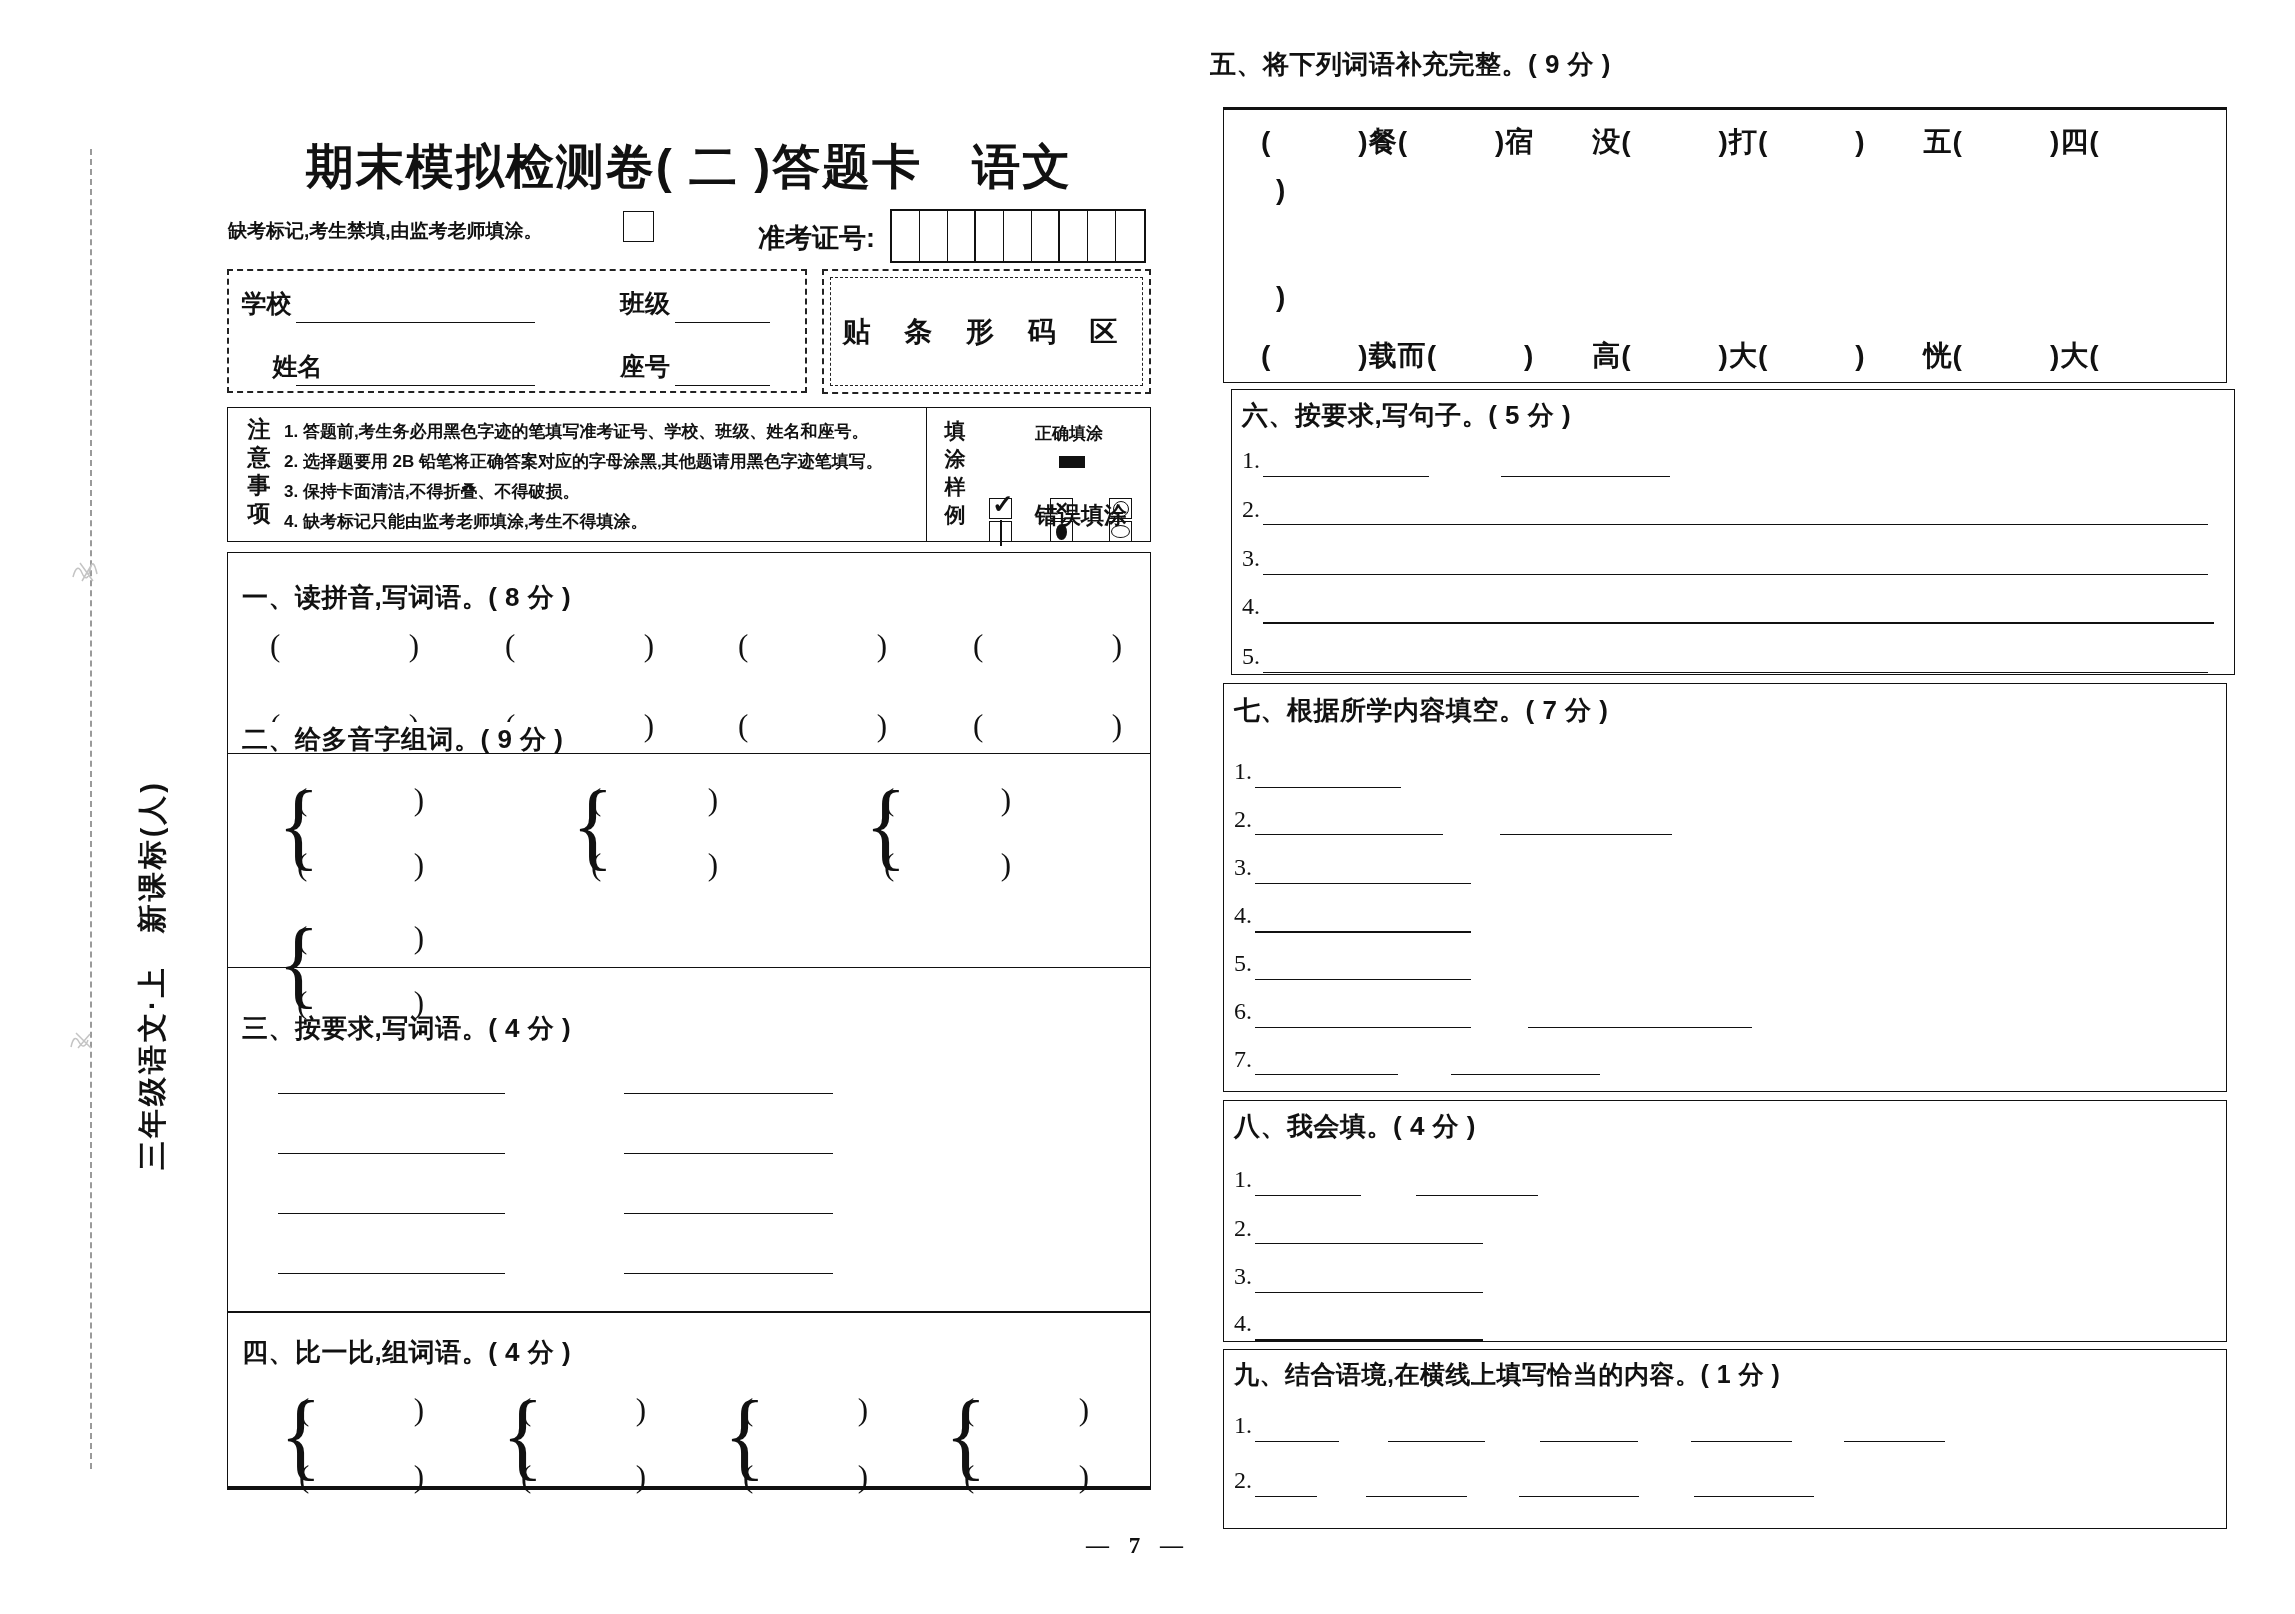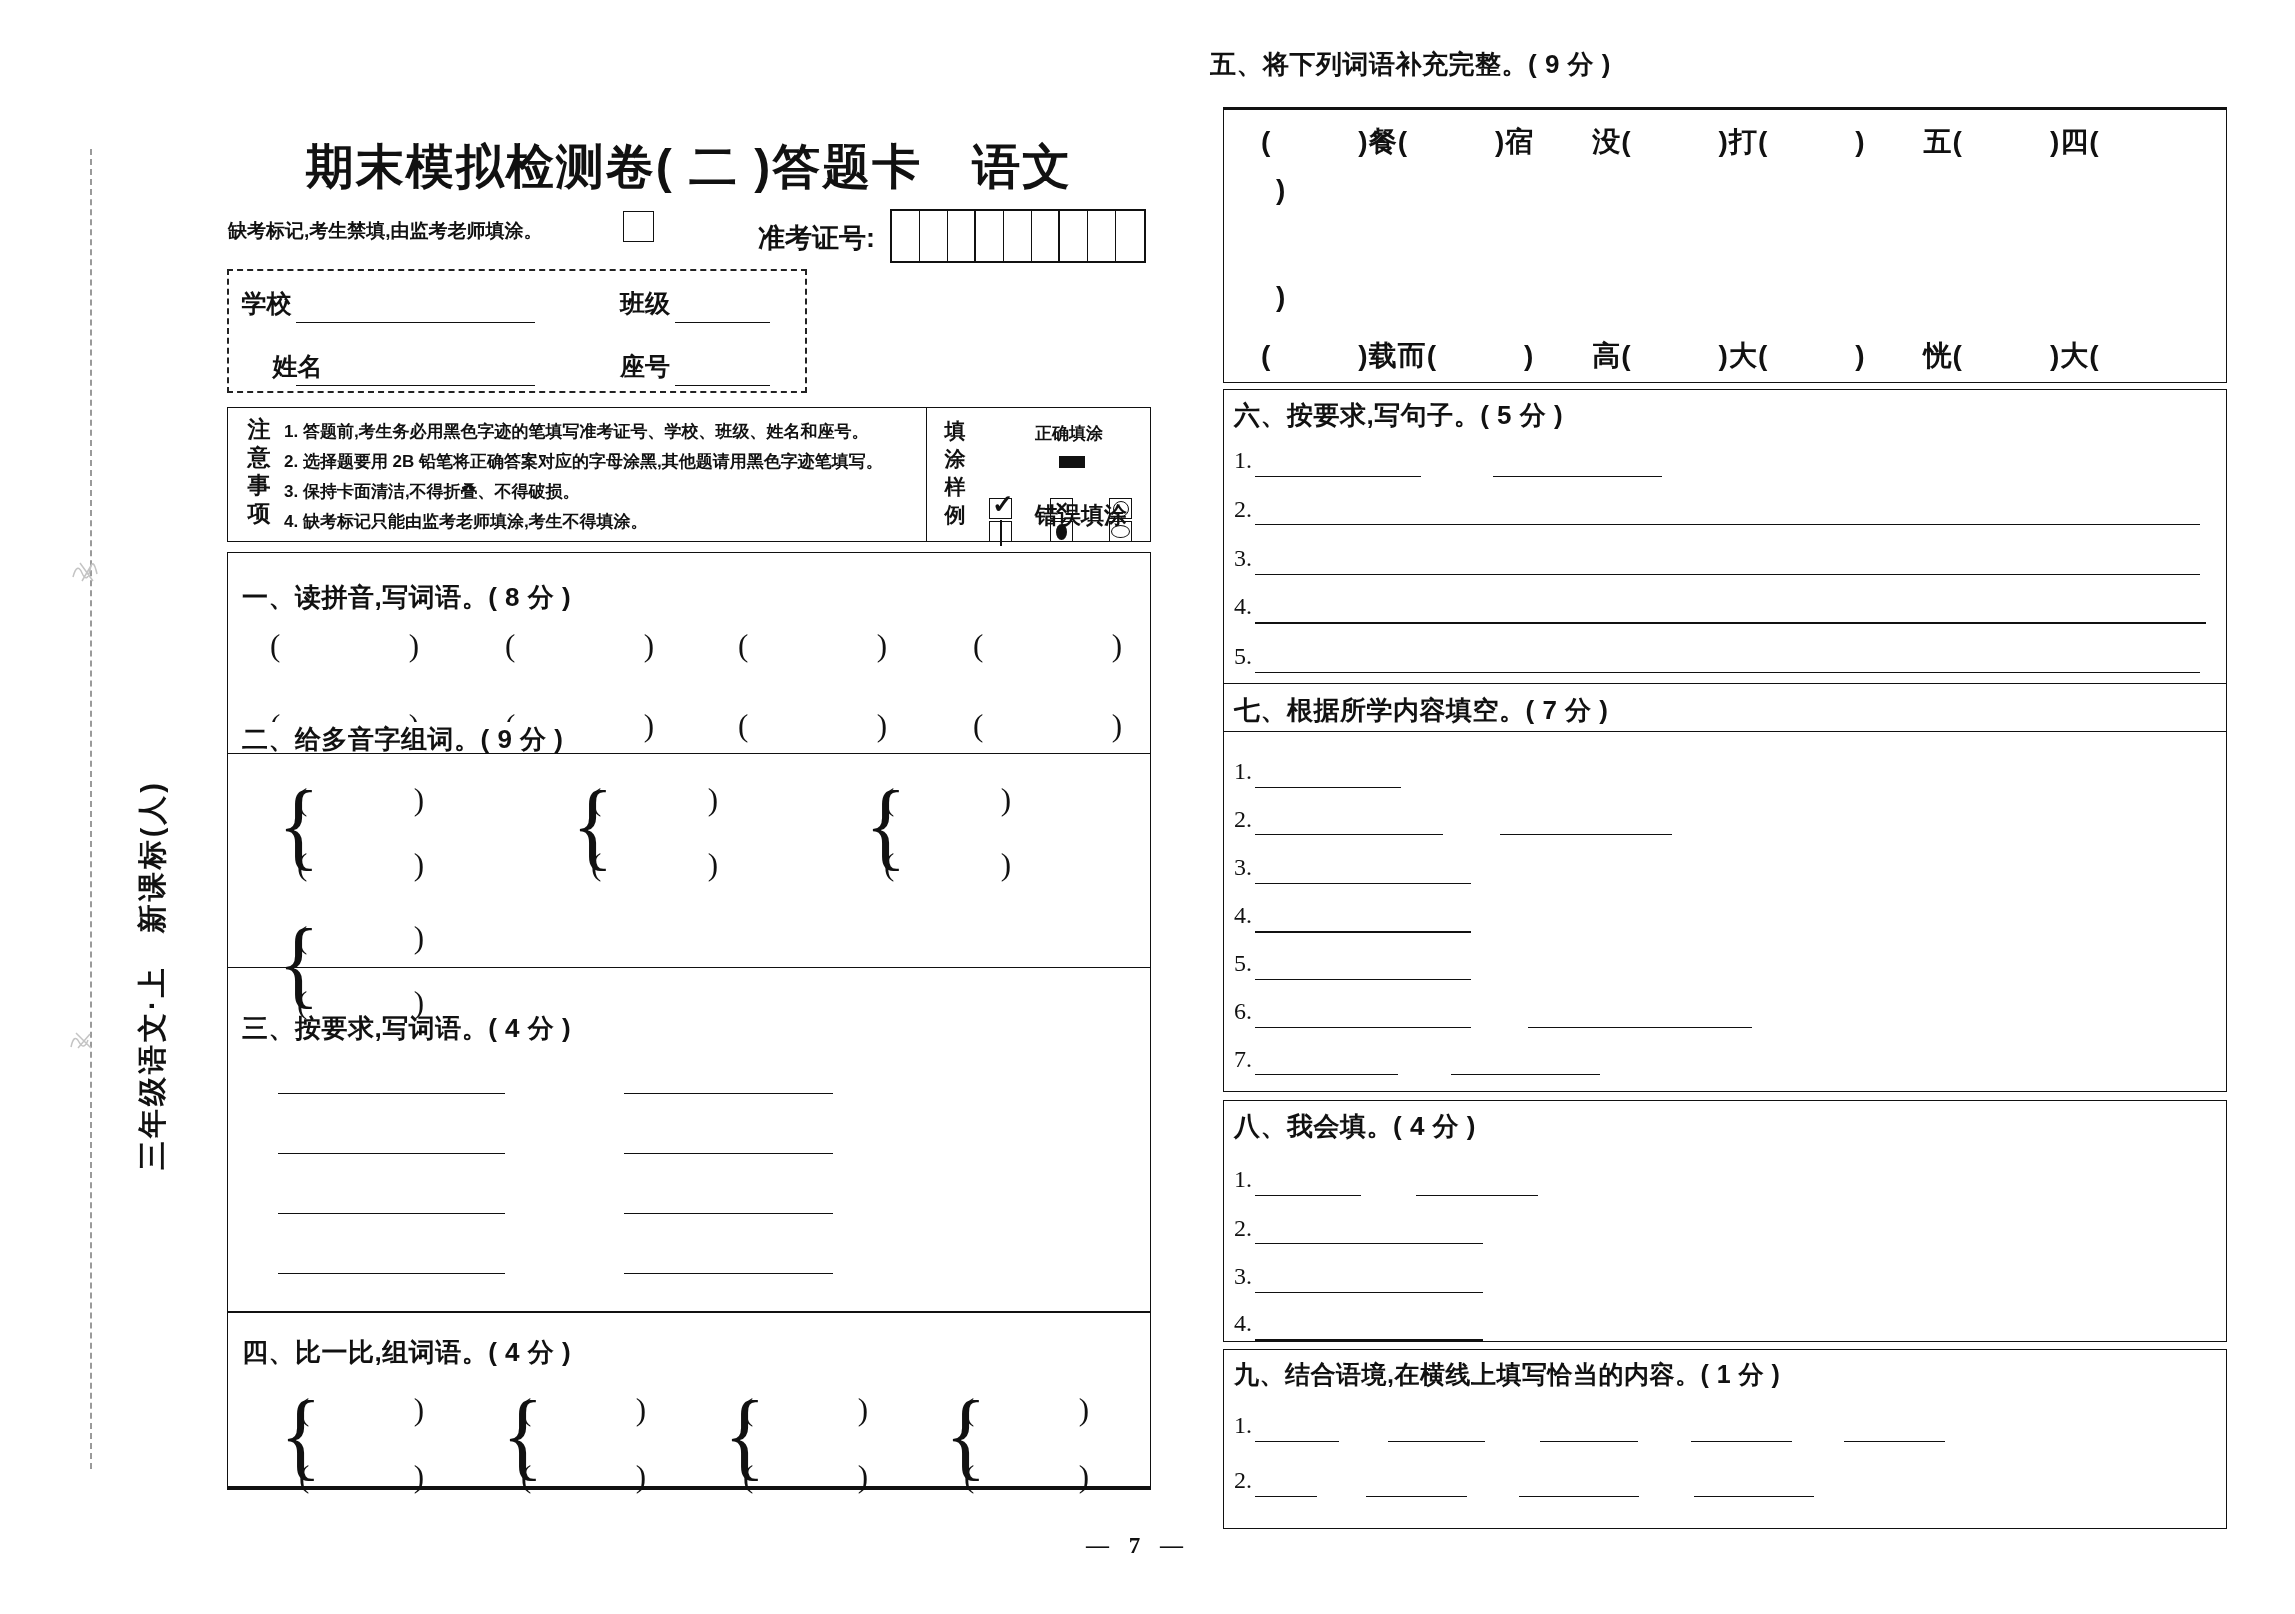--- a/index.html
+++ b/index.html
@@ -97,20 +97,25 @@
   <div class="abs info-box">
     <span class="abs lbl" style="left:12.5px;top:16px;">学校</span>
     <div class="u" style="left:67px;top:51px;width:239px;"></div>
     <span class="abs lbl" style="left:391px;top:16px;">班级</span>
     <div class="u" style="left:446px;top:51px;width:95px;"></div>
     <span class="abs lbl" style="left:12.5px;top:79px;margin-left:31px;">姓名</span>
     <div class="u" style="left:67px;top:114px;width:239px;"></div>
     <span class="abs lbl" style="left:391px;top:79px;">座号</span>
     <div class="u" style="left:446px;top:114px;width:95px;"></div>
   </div>
+  <div class="abs bc-box">
+    <div class="bc-inner">
+      <span class="bc-label">贴 条 形 码 区</span>
+    </div>
+  </div>
 
   <div class="abs notice">
     <div class="abs vstack" style="left:17px;top:7px;width:28px;" id="notice-side">
         <span>注</span>
         <span>意</span>
         <span>事</span>
         <span>项</span>
       </div>
     <div class="notice-items" id="notice-items">
         <div>1. 答题前,考生务必用黑色字迹的笔填写准考证号、学校、班级、姓名和座号。</div>
@@ -306,21 +311,21 @@
   </div>
 
   <div class="abs hd" style="left:1210px;top:47px;">五、将下列词语补充完整。( 9 分 )</div>
   <div class="abs qbox-r" style="top:107px;height:276px;border-top-width:3px;">
     <div class="q5row" style="left:37px;top:12.5px;">(　　　)餐(　　　)宿　　没(　　　)打(　　　)　　五(　　　)四(</div>
     <div class="q5row" style="left:52px;top:64px;">)</div>
     <div class="q5row" style="left:52px;top:171px;">)</div>
     <div class="q5row" style="left:37px;top:227px;">(　　　)载而(　　　)　　高(　　　)大(　　　)　　恍(　　　)大(</div>
   </div>
 
-  <div class="abs qbox-r" style="top:389px;height:343px;">
+  <div class="abs qbox-r" style="top:389px;height:286px;margin-left:8px;">
     <div class="abs hd" style="left:10px;top:7.5px;">六、按要求,写句子。( 5 分 )</div>
     <span class="inum" style="left:10px;top:57px;">1.</span>
     <div class="u" style="left:31px;top:86px;width:166px;"></div>
     <div class="u" style="left:269px;top:86px;width:169px;"></div>
     <span class="inum" style="left:10px;top:106px;">2.</span>
     <div class="u" style="left:31px;top:134px;width:945px;"></div>
     <span class="inum" style="left:10px;top:155px;">3.</span>
     <div class="u" style="left:31px;top:184px;width:945px;"></div>
     <span class="inum" style="left:10px;top:203px;">4.</span>
     <div class="u u-thick" style="left:31px;top:232px;width:951px;"></div>

